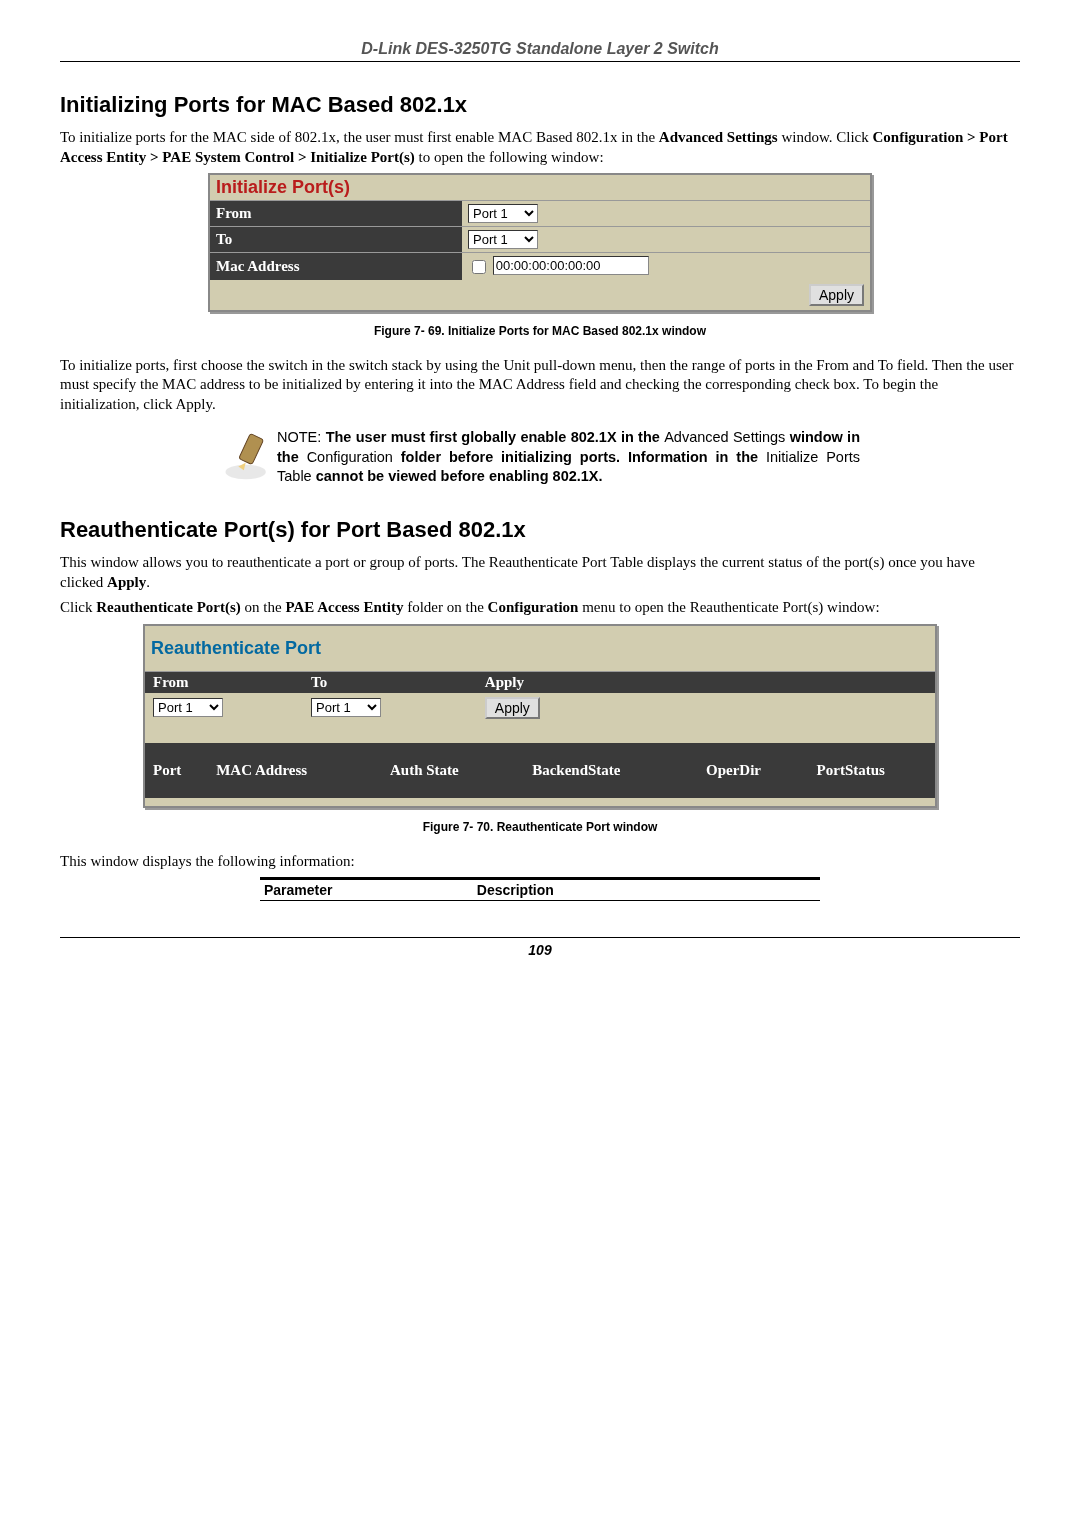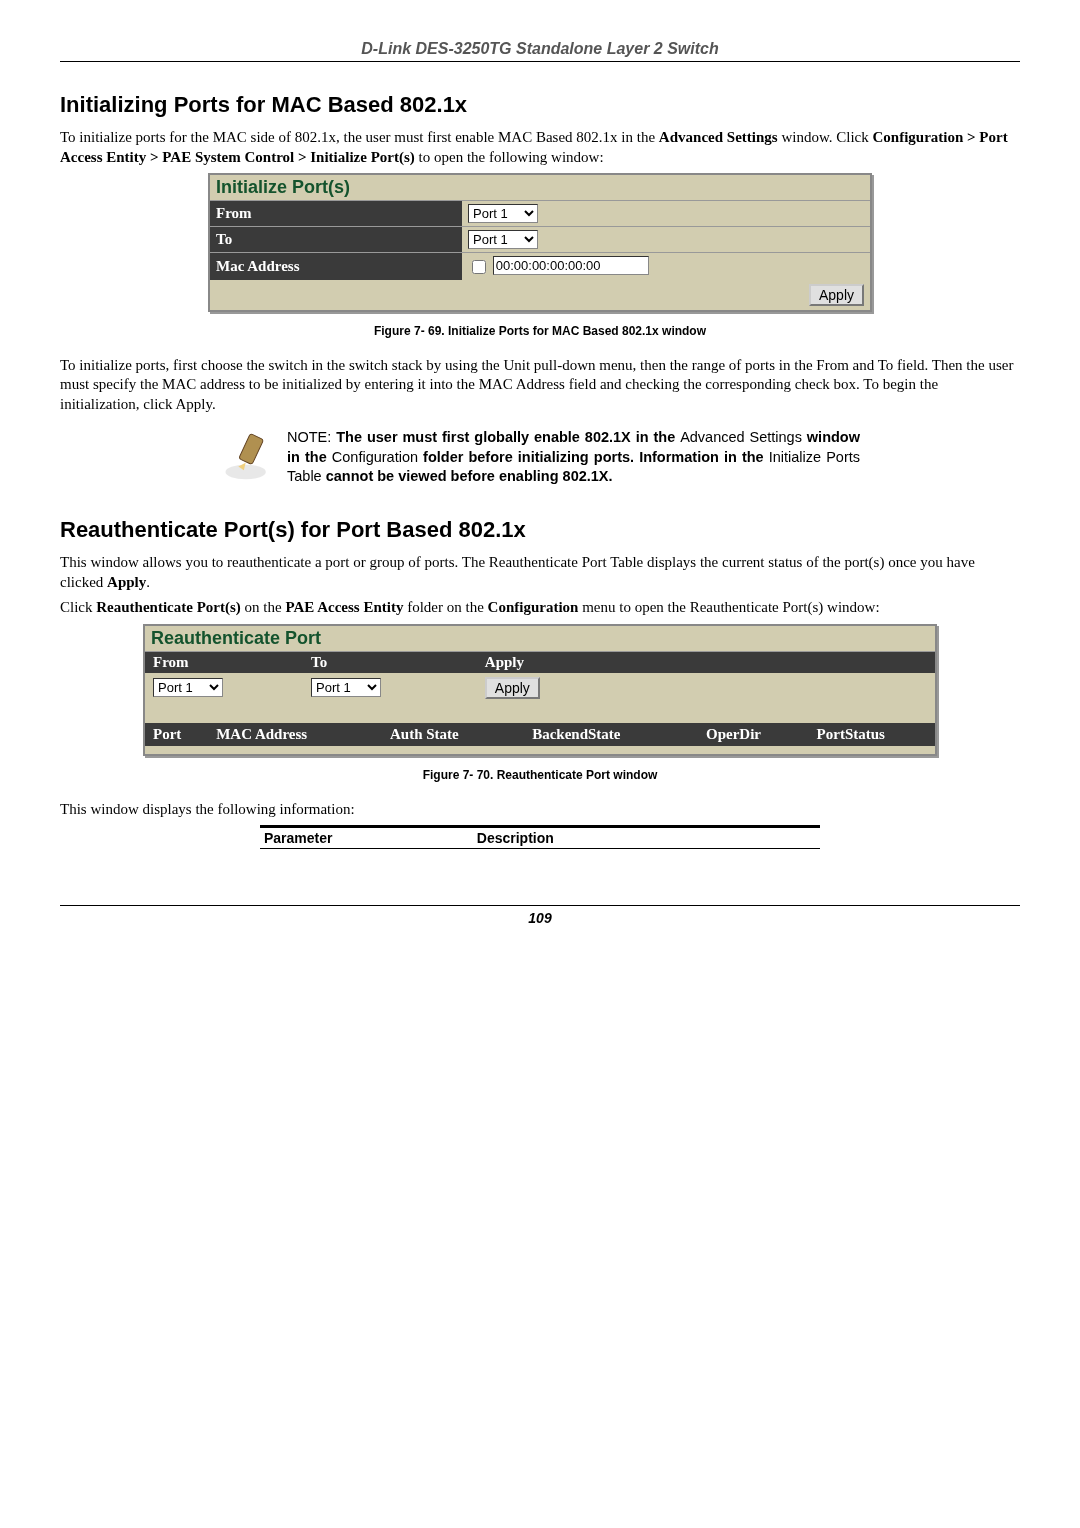--- a/index.html
+++ b/index.html
@@ -42,21 +42,21 @@
   }
   
   .widget {
     width: 660px;
     margin: 6px auto 0 auto;
     border: 2px solid #888;
     background: #d2cdb0;
     box-shadow: 2px 2px 0 #999;
   }
   .widget .title-row {
-    color: #14532d;
+    color: #b91c1c;
     font-family: Arial, sans-serif;
     font-weight: bold;
     font-size: 18px;
     padding: 2px 6px;
   }
   .widget table { width: 100%; border-collapse: collapse; }
   .widget .field-row td {
     padding: 3px 6px;
   }
   .label-cell {
@@ -94,84 +94,84 @@
     background: #e0e0e0;
     border: 2px outset #ccc;
     cursor: pointer;
   }
   
   .note-block {
     display: flex;
     align-items: flex-start;
     width: 640px;
     margin: 14px auto 30px auto;
-    gap: 12px;
+    gap: 2px;
   }
   .note-icon {
     width: 55px;
     flex-shrink: 0;
   }
   .note-text {
     font-family: Arial, sans-serif;
     font-size: 14.5px;
     line-height: 1.35;
     text-align: justify;
   }
   
   .widget2 {
     width: 790px;
     margin: 6px auto 0 auto;
     border: 2px solid #888;
     background: #d2cdb0;
     box-shadow: 2px 2px 0 #999;
   }
   .widget2 .title-row {
-    color: #14532d;
+    color: #0369a1;
     font-family: Arial, sans-serif;
     font-weight: bold;
     font-size: 18px;
-    padding: 2px 6px;
+    padding: 12px 6px;
   }
   .widget2 .hdr-row td {
     background: #3a3a3a;
     color: #fff;
     font-weight: bold;
     padding: 2px 8px;
     border-top: 1px solid #999;
   }
   .widget2 .ctrl-row td {
     background: #d2cdb0;
     padding: 4px 8px;
   }
   .spacer { height: 20px; background: #d2cdb0; }
   .widget2 table { width: 100%; border-collapse: collapse; }
   .tbl-header td {
     background: #3a3a3a;
     color: #fff;
     font-weight: bold;
-    padding: 3px 8px;
+    padding: 19px 8px;
     font-family: Liberation Serif, serif;
   }
   
   .param-table {
     border-collapse: collapse;
     margin: 4px auto 16px auto;
     width: 560px;
   }
   .param-table td {
     font-family: Arial, sans-serif;
     font-weight: bold;
     font-size: 14px;
     padding: 2px 4px;
   }
   .param-table tr:first-child { border-top: 3px solid #000; }
   .param-table tr { border-bottom: 1.5px solid #000; }
   .footer {
     border-top: 1.5px solid #000;
-    margin-top: 56px;
+    margin-top: 36px;
     text-align: center;
     font-family: Arial, sans-serif;
     font-style: italic;
     font-weight: bold;
     font-size: 14px;
     padding-top: 4px;
   }
 </style>
 </head>
 <body>

